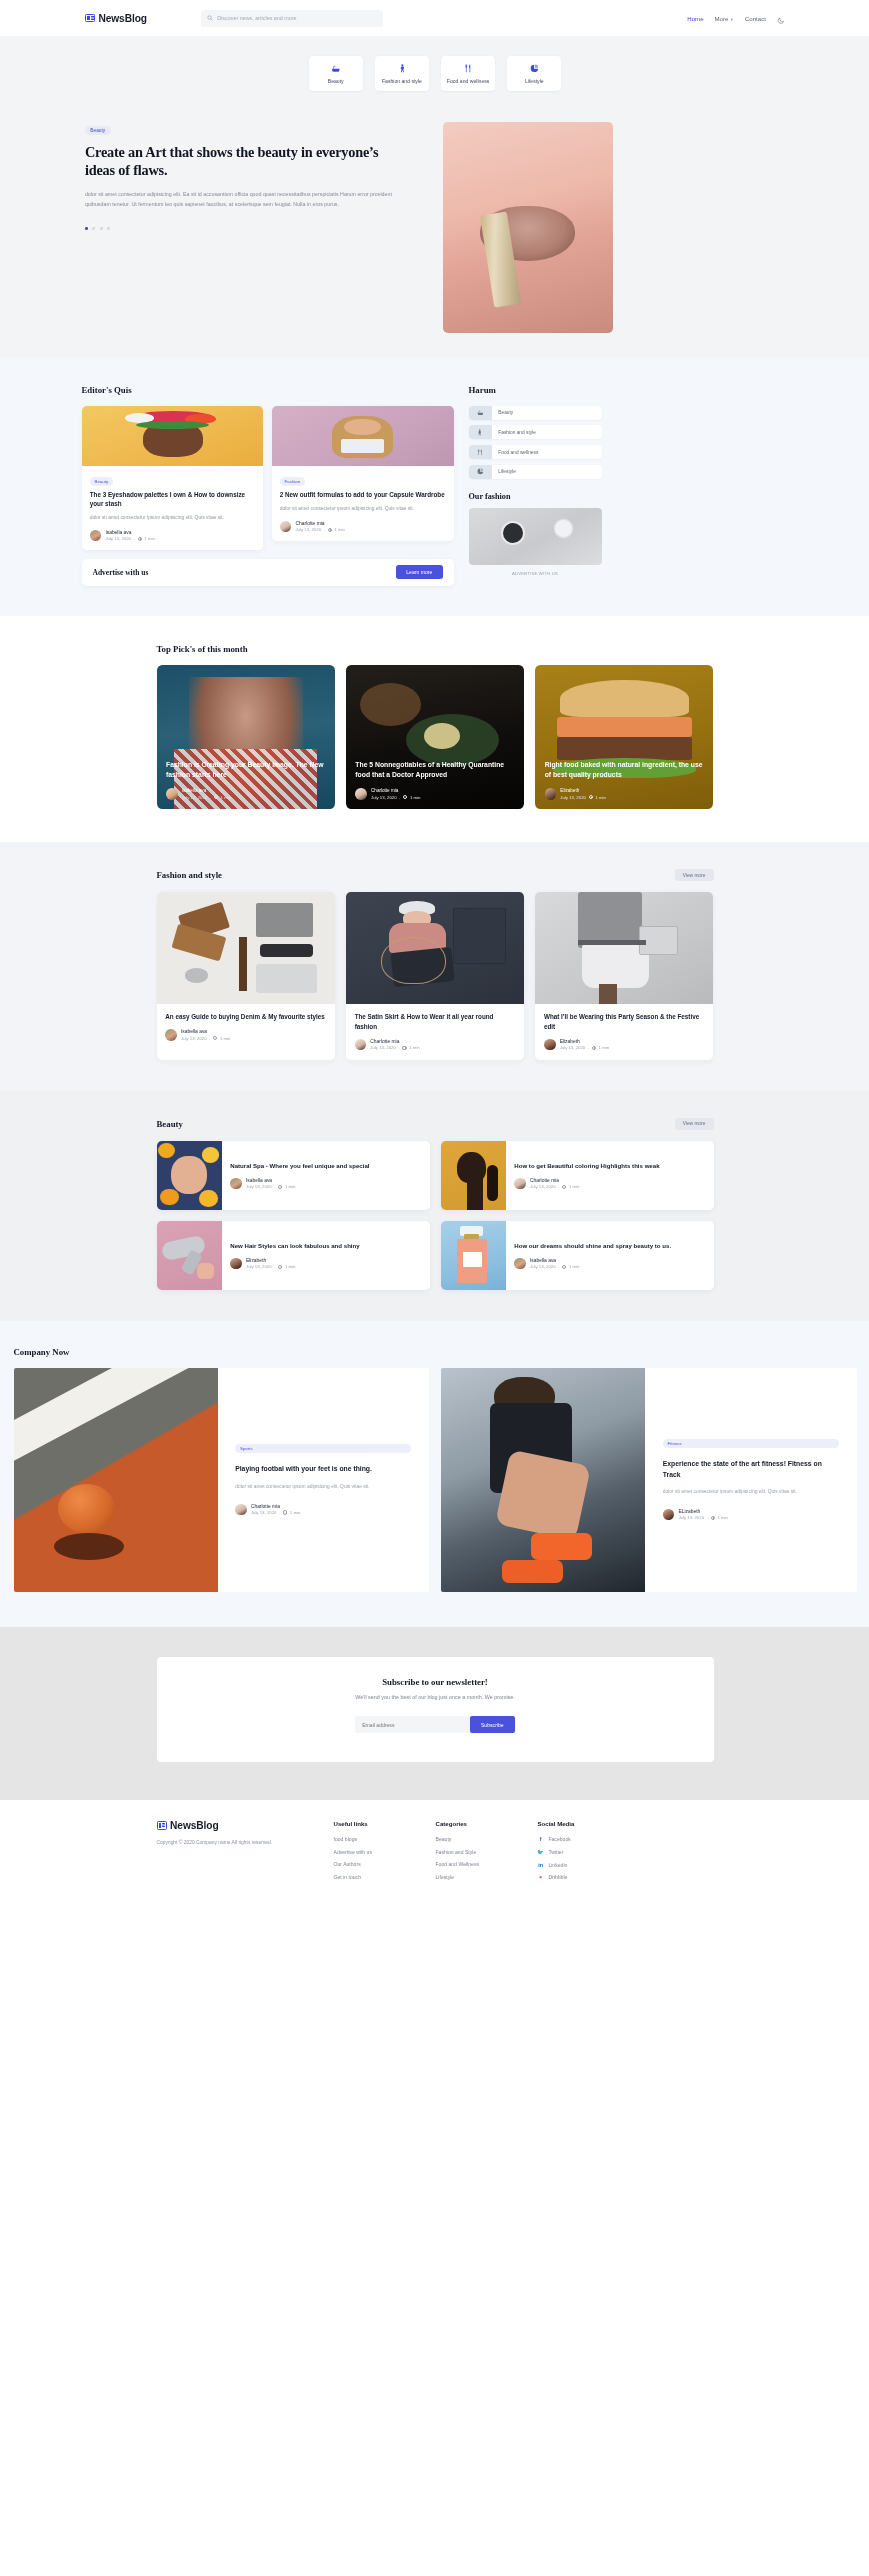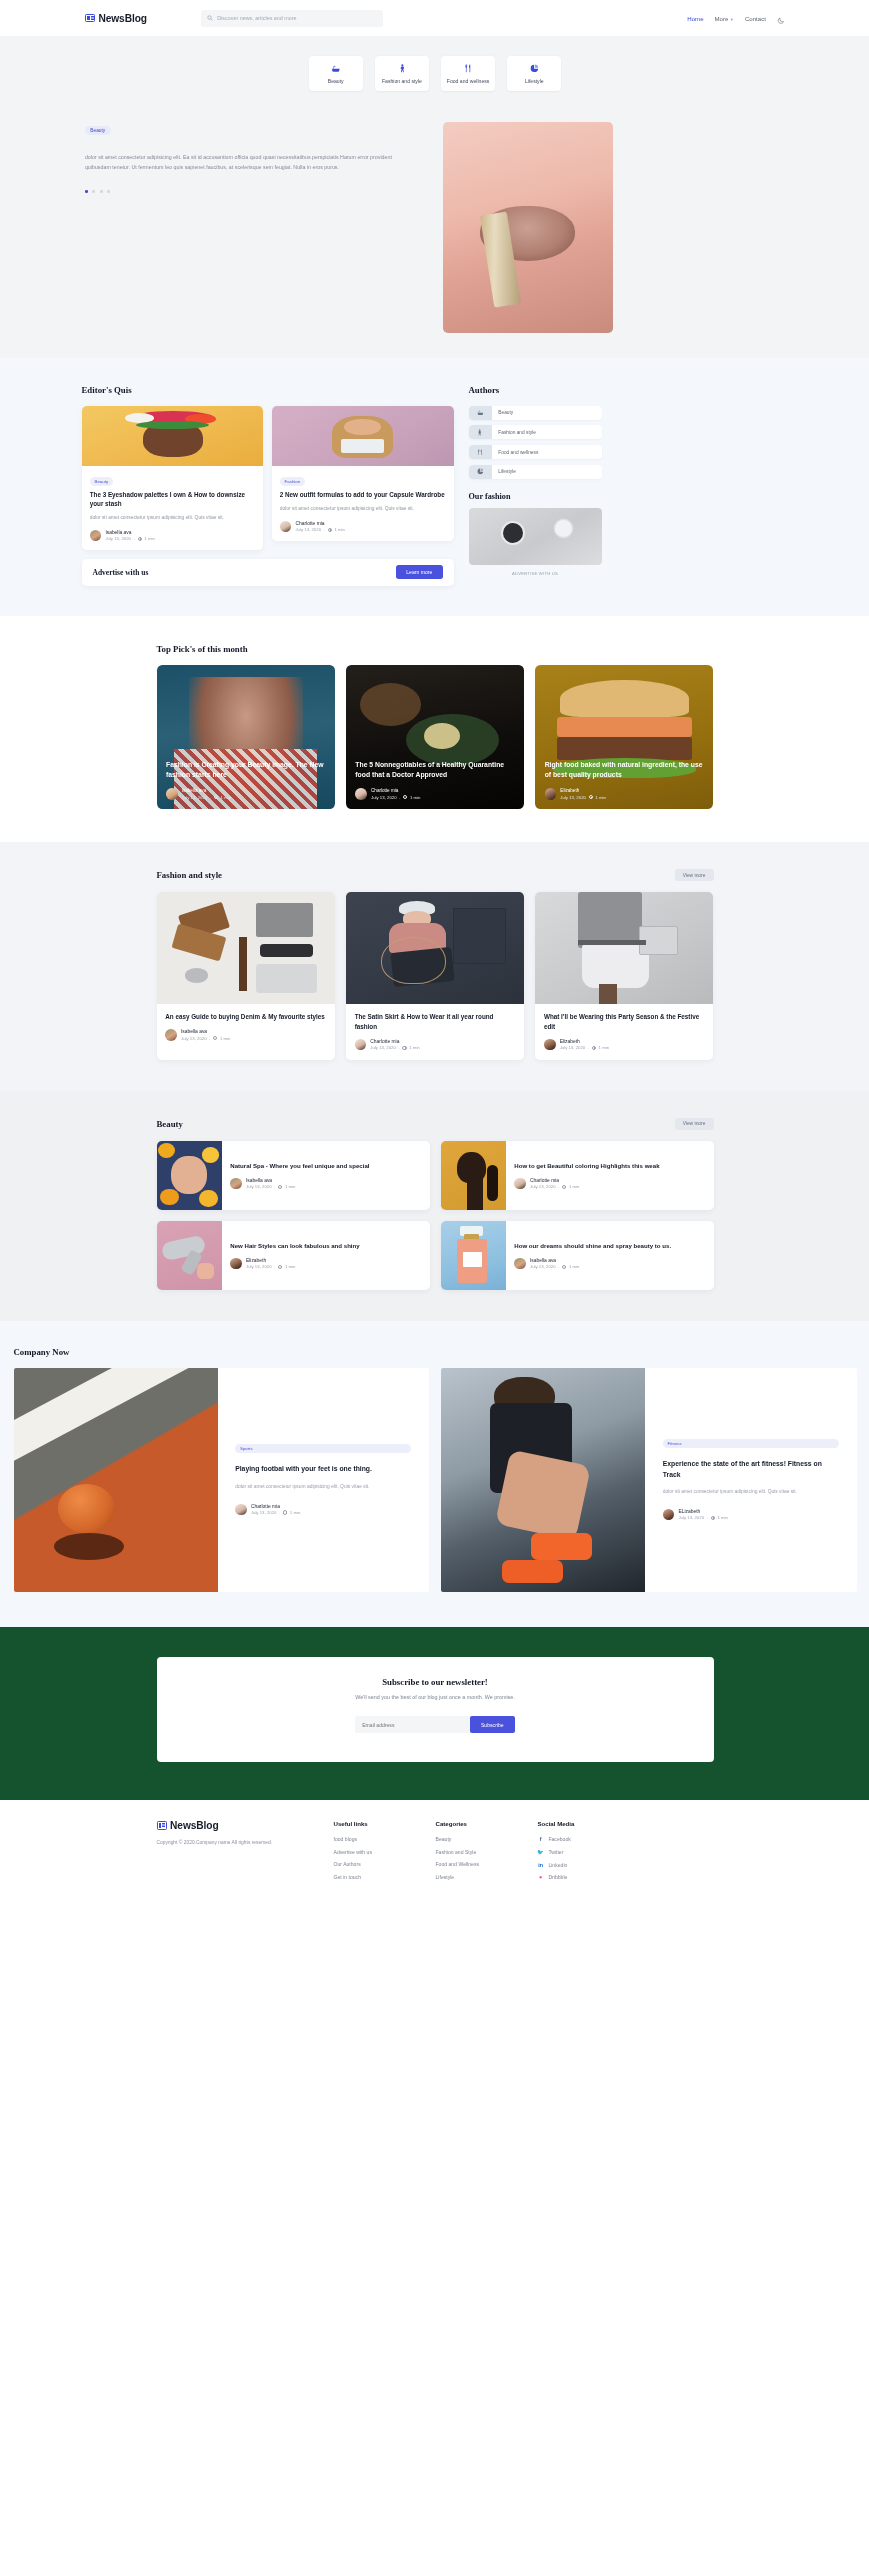--- a/index.html
+++ b/index.html
@@ -184,21 +184,21 @@
   .sec-trend { background: #f4f8fc; padding: 26px 0 35px; }
   .trend-wrap { width: 843px; margin: 0 auto; }
   .t-grid { display: flex; gap: 12.2px; margin-top: 9.5px; }
   .t-card { flex: 1; display: flex; background: #fff; border-radius: 2px; overflow: hidden; height: 224px; }
   .t-img { width: 204px; flex: 0 0 204px; }
   .t-body { flex: 1; padding: 0 17.7px; display: flex; flex-direction: column; justify-content: center; }
   .t-title { font-size: 6.8px; font-weight: bold; line-height: 1.55; color: #141a28; margin-top:6.1px;}
   .t-desc { font-size: 4.9px; line-height: 1.8; color: #9aa0ad; margin-top: 7.5px; }
 
   
-  .sec-news { background: #14532d; padding: 30px 0 38px; }
+  .sec-news { background: #e5e5e5; padding: 30px 0 38px; }
   .news-box { background: #fff; border-radius: 4.1px; padding: 20.4px 0 28.5px; text-align: center; }
   .news-title { font-size: 8.8px; font-weight: bold; color: #131827; }
   .news-sub { font-size: 5.4px; color: #7d8494; margin-top: 6.8px; }
   .news-form { display: flex; justify-content: center; margin-top: 16.3px; }
   .news-input {
     width: 116px; height: 17px; background: #f4f5f7; border: none; border-radius: 2px 0 0 2px;
     padding: 0 6.8px; font-size: 5.1px; color: #8a909e; font-family: "Liberation Sans", sans-serif;
   }
   .news-btn {
     background: #4a52dd; color: #fff; border: none; font-size: 5.1px; padding: 0 11px;
@@ -284,20 +284,21 @@
             <path d="M9 .9v5.8h5.8A6 6 0 0 0 9 .9z" fill="#3b4ad8" opacity=".55"></path>
           </svg>
       </span>
       <span class="lbl">Lifestyle</span>
     </div>
   </div>
 
   <div class="wrap-wide hero-body">
     <div class="hero-left">
       <span class="chip">Beauty</span>
+      <div class="hero-title serif">Create an Art that shows the beauty in everyone’s ideas of flaws.</div>
       <div class="hero-desc">dolor sit amet consectetur adipisicing elit. Ea sit id accusantium officia quod quasi necessitatibus perspiciatis Harum error provident quibusdam tenetur. Ut fermentum leo quis sapienet faucibus, at scelerisque sem feugiat. Nulla in eros purus.</div>
       <div class="dots">
         <span class="dot on"></span>
         <span class="dot"></span>
         <span class="dot"></span>
         <span class="dot"></span>
       </div>
     </div>
     <div class="hero-img"></div>
   </div>
@@ -361,21 +362,21 @@
         </div>
       </div>
 
       <div class="adv">
         <span class="adv-title serif">Advertise with us</span>
         <button class="btn-primary">Learn more</button>
       </div>
     </div>
 
     <div class="side">
-      <div class="sec-title serif">Authors</div>
+      <div class="sec-title serif">Harum</div>
       <div class="topic">
         <span class="topic-ic">
           <svg viewBox="0 0 16 14" width="6.8" height="6.1">
               <path d="M2 7h12v2.2a2.4 2.4 0 0 1-2.4 2.4H4.4A2.4 2.4 0 0 1 2 9.2z" fill="#6b7585"></path>
               <rect x="1" y="6.2" width="14" height="1.2" rx=".6" fill="#6b7585"></rect>
               <path d="M4.2 6V3.6a1.5 1.5 0 0 1 3 0" fill="none" stroke="#6b7585" stroke-width="1.1"></path>
             </svg>
         </span>
         <span class="topic-lbl">Beauty</span>
       </div>

